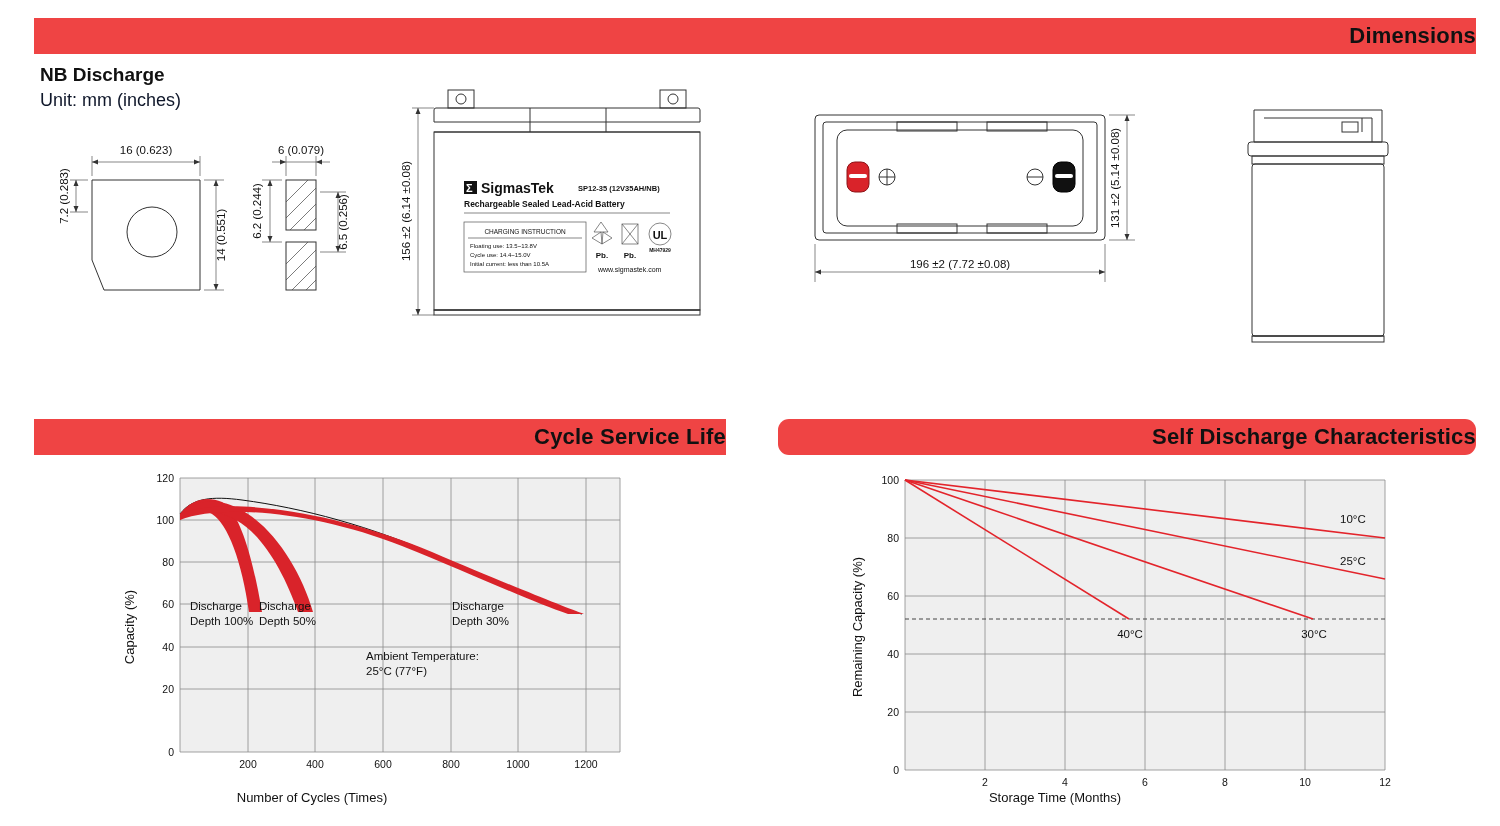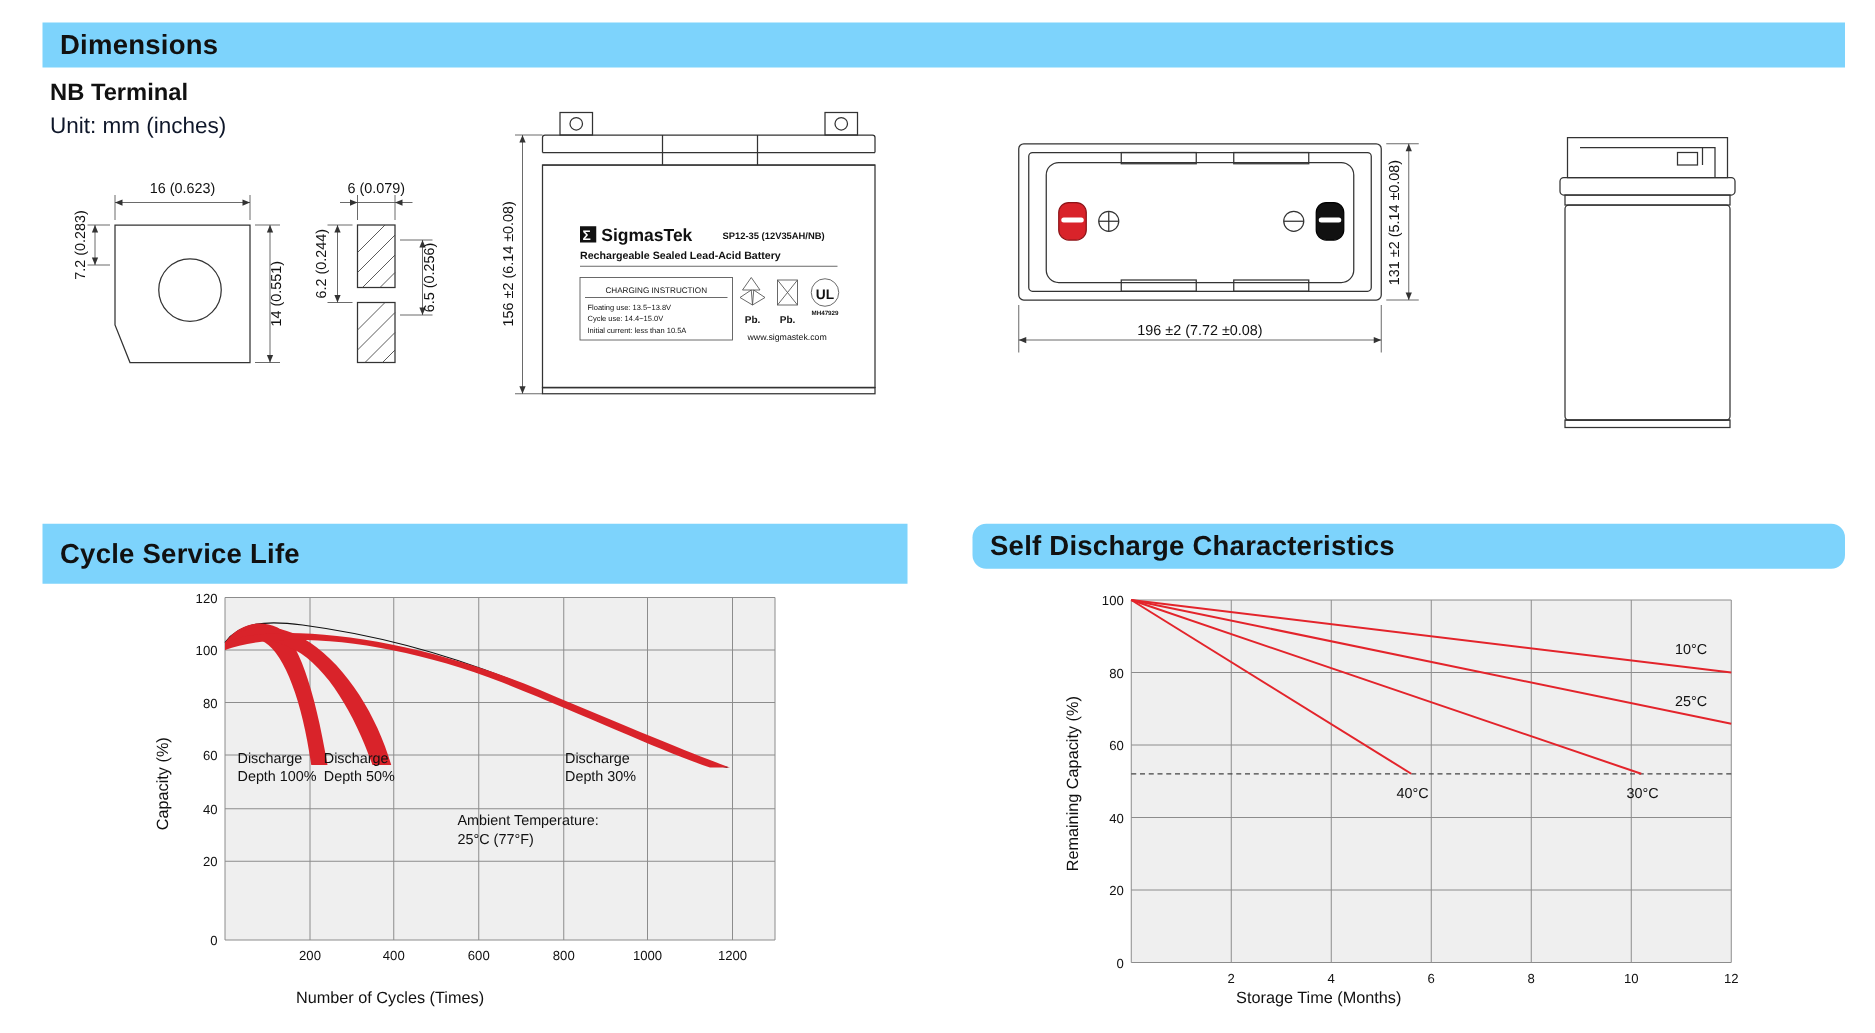--- a/index.html
+++ b/index.html
@@ -11,33 +11,34 @@
   }
   .page {
     position: relative;
     width: 1500px;
     height: 826px;
     overflow: hidden;
   }
   
   .section-bar {
     position: absolute;
-    background: #7dd3fc;
+    background: #ef4444;
     display: flex;
     align-items: center;
+    justify-content: flex-end;
   }
   .section-bar .title {
     font-size: 22px;
     font-weight: bold;
     color: #111;
     padding-left: 14px;
     letter-spacing: 0.2px;
   }
   #bar-dimensions { left: 34px; top: 18px; width: 1442px; height: 36px; }
-  #bar-cycle      { left: 34px; top: 419px; width: 692px;  height: 48px; }
+  #bar-cycle      { left: 34px; top: 419px; width: 692px;  height: 36px; }
   #bar-self       { left: 778px; top: 419px; width: 698px; height: 36px; border-radius: 11px; }
 
   
   #dims-sub {
     position: absolute;
     left: 40px;
     top: 62px;
     line-height: 1.35;
   }
   #dims-sub .nb { font-size: 19px; font-weight: bold; color: #111; }
@@ -84,21 +85,21 @@
 </head>
 <body>
 
 <div class="page">
 
   <div class="section-bar" id="bar-dimensions">
     <span class="title">Dimensions</span>
   </div>
 
   <div id="dims-sub">
-    <div class="nb">NB Terminal</div>
+    <div class="nb">NB Discharge</div>
     <div class="unit">Unit: mm (inches)</div>
   </div>
 
   <div class="drawing" style="left:48px; top:140px; width:350px; height:190px;">
     <svg width="350" height="190" viewBox="0 0 350 190">
 
       <path class="ln" d="M44 40 L152 40 L152 150 L56 150 L44 120 Z"></path>
       <circle class="ln" cx="104" cy="92" r="25"></circle>
 
       <line class="ln-thin" x1="44" y1="36" x2="44" y2="16"></line>

